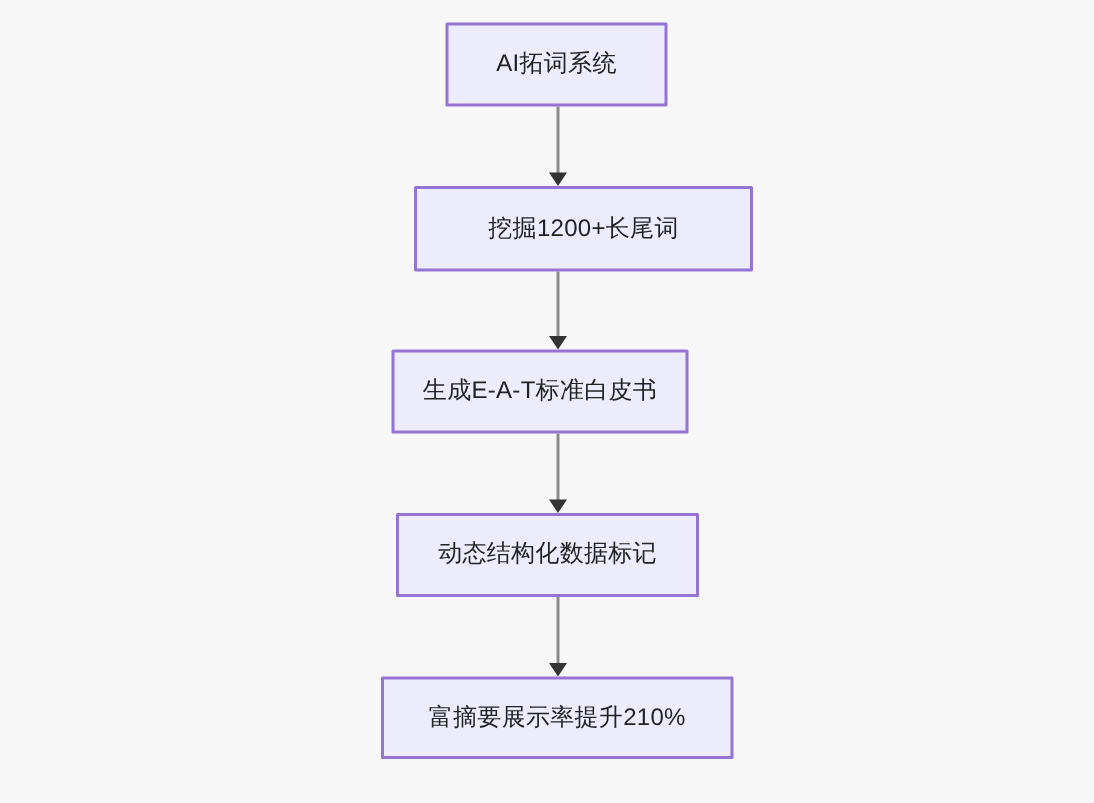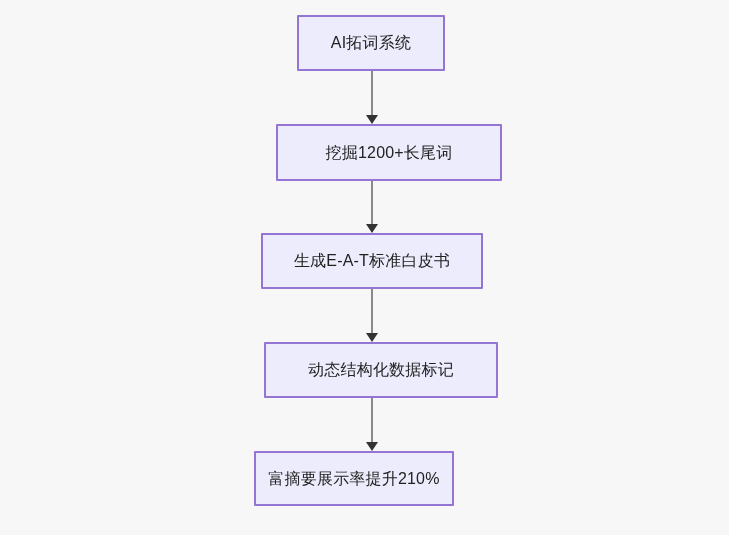--- a/index.html
+++ b/index.html
@@ -81,25 +81,25 @@
   </div>
 
   <div class="node" id="node-1" style="left: 297px; top: 15px; width: 148px; height: 56px; background: rgb(236, 236, 253); border-color: rgb(149, 117, 212); color: rgb(34, 34, 34);">
     <span class="node-label">AI拓词系统</span>
   </div>
 
   <div class="node" id="node-2" style="left: 276px; top: 124px; width: 226px; height: 57px; background: rgb(236, 236, 253); border-color: rgb(149, 117, 212); color: rgb(34, 34, 34);">
     <span class="node-label">挖掘1200+长尾词</span>
   </div>
 
-  <div class="node" id="node-3" style="left: 261px; top: 233px; width: 222px; height: 56px; background: rgb(236, 236, 253); border-color: rgb(149, 117, 212); color: rgb(34, 34, 34);">
+  <div class="node" id="node-3" style="left: 261px; top: 233px; width: 198px; height: 56px; background: rgb(236, 236, 253); border-color: rgb(149, 117, 212); color: rgb(34, 34, 34);">
     <span class="node-label">生成E-A-T标准白皮书</span>
   </div>
 
-  <div class="node" id="node-4" style="left: 264px; top: 342px; width: 234px; height: 56px; background: rgb(236, 236, 253); border-color: rgb(149, 117, 212); color: rgb(34, 34, 34);">
+  <div class="node" id="node-4" style="left: 264px; top: 342px; width: 202px; height: 56px; background: rgb(236, 236, 253); border-color: rgb(149, 117, 212); color: rgb(34, 34, 34);">
     <span class="node-label">动态结构化数据标记</span>
   </div>
 
-  <div class="node" id="node-5" style="left: 254px; top: 451px; width: 200px; height: 55px; background: rgb(236, 236, 253); border-color: rgb(149, 117, 212); color: rgb(34, 34, 34);">
+  <div class="node" id="node-5" style="left: 254px; top: 451px; width: 235px; height: 55px; background: rgb(236, 236, 253); border-color: rgb(149, 117, 212); color: rgb(34, 34, 34);">
     <span class="node-label">富摘要展示率提升210%</span>
   </div>
 
 </div>
 
 </body></html>

